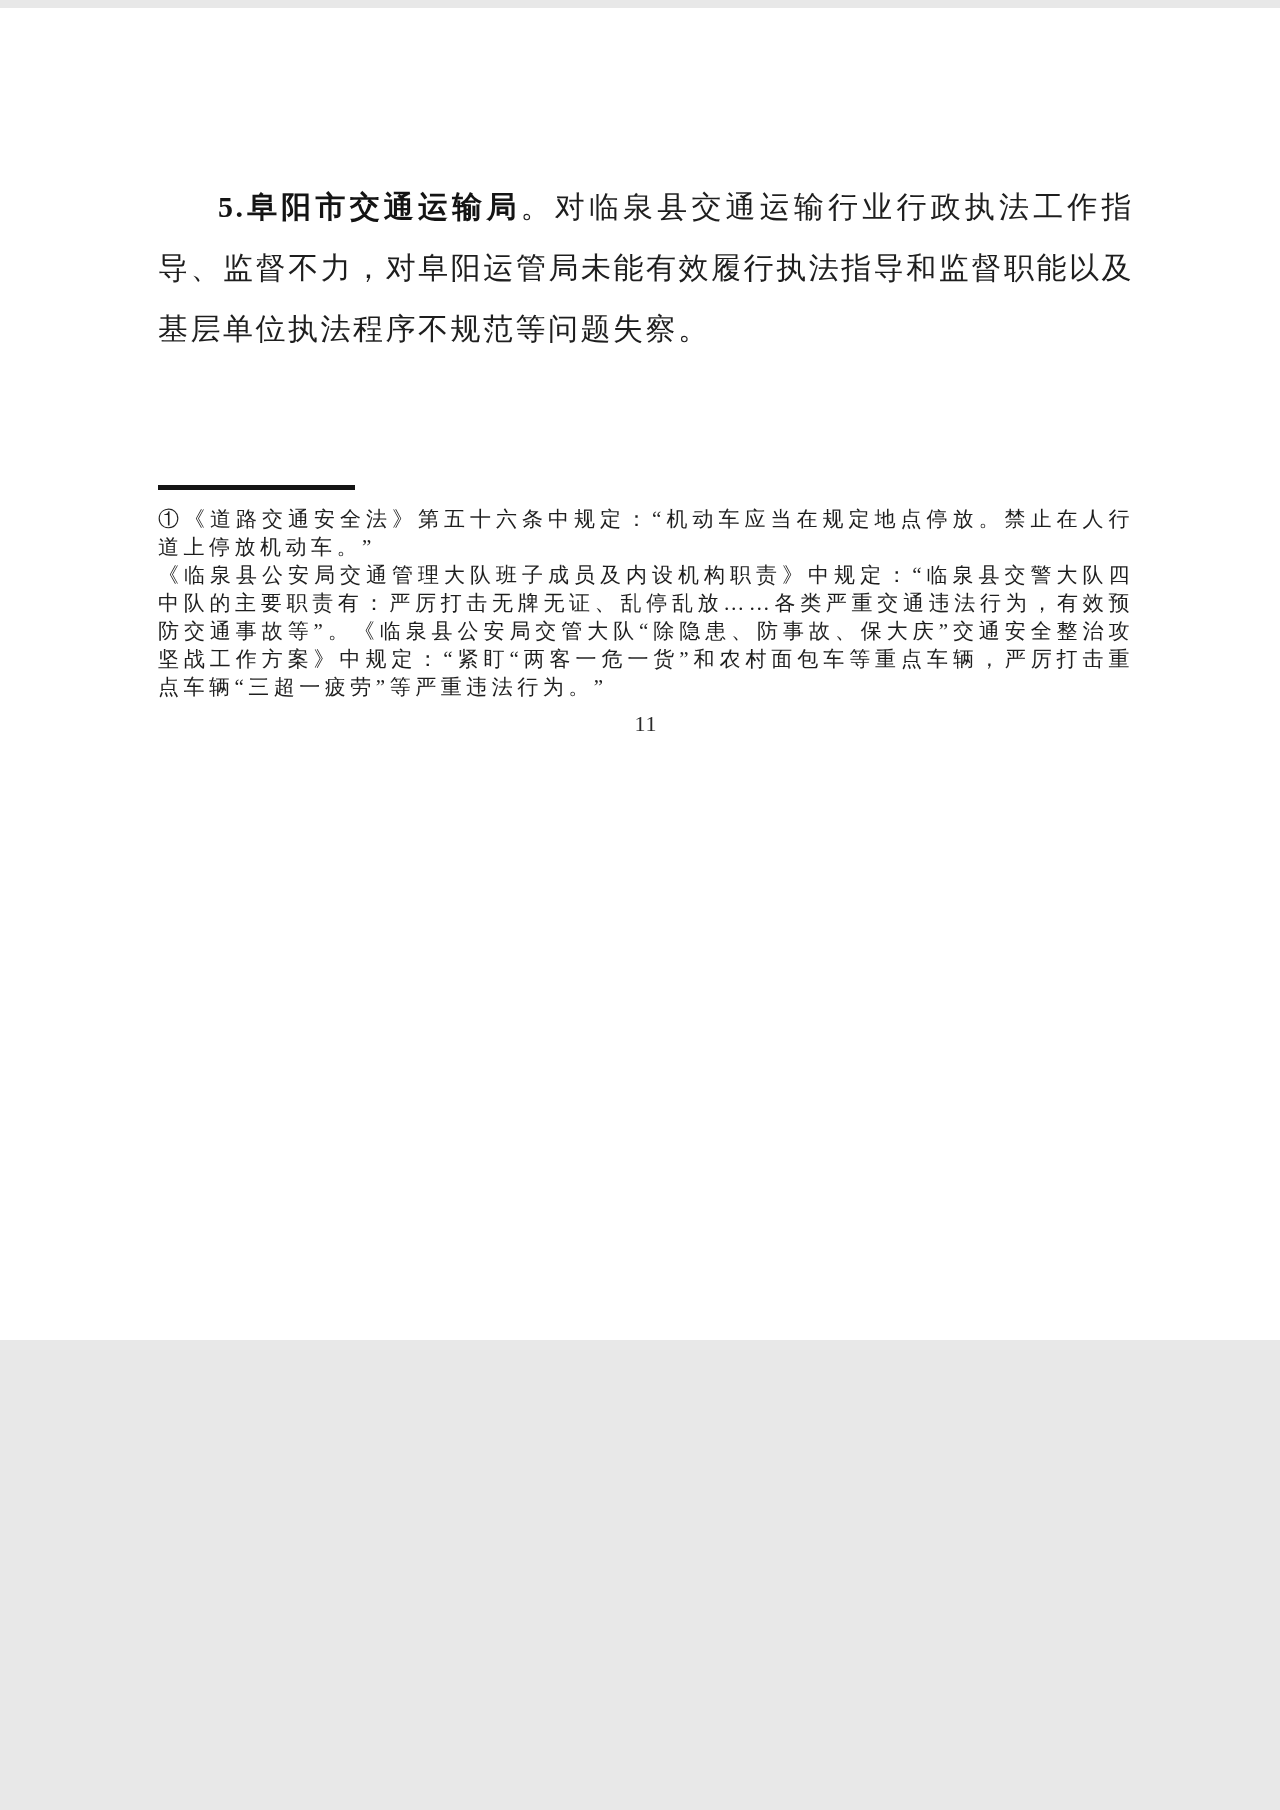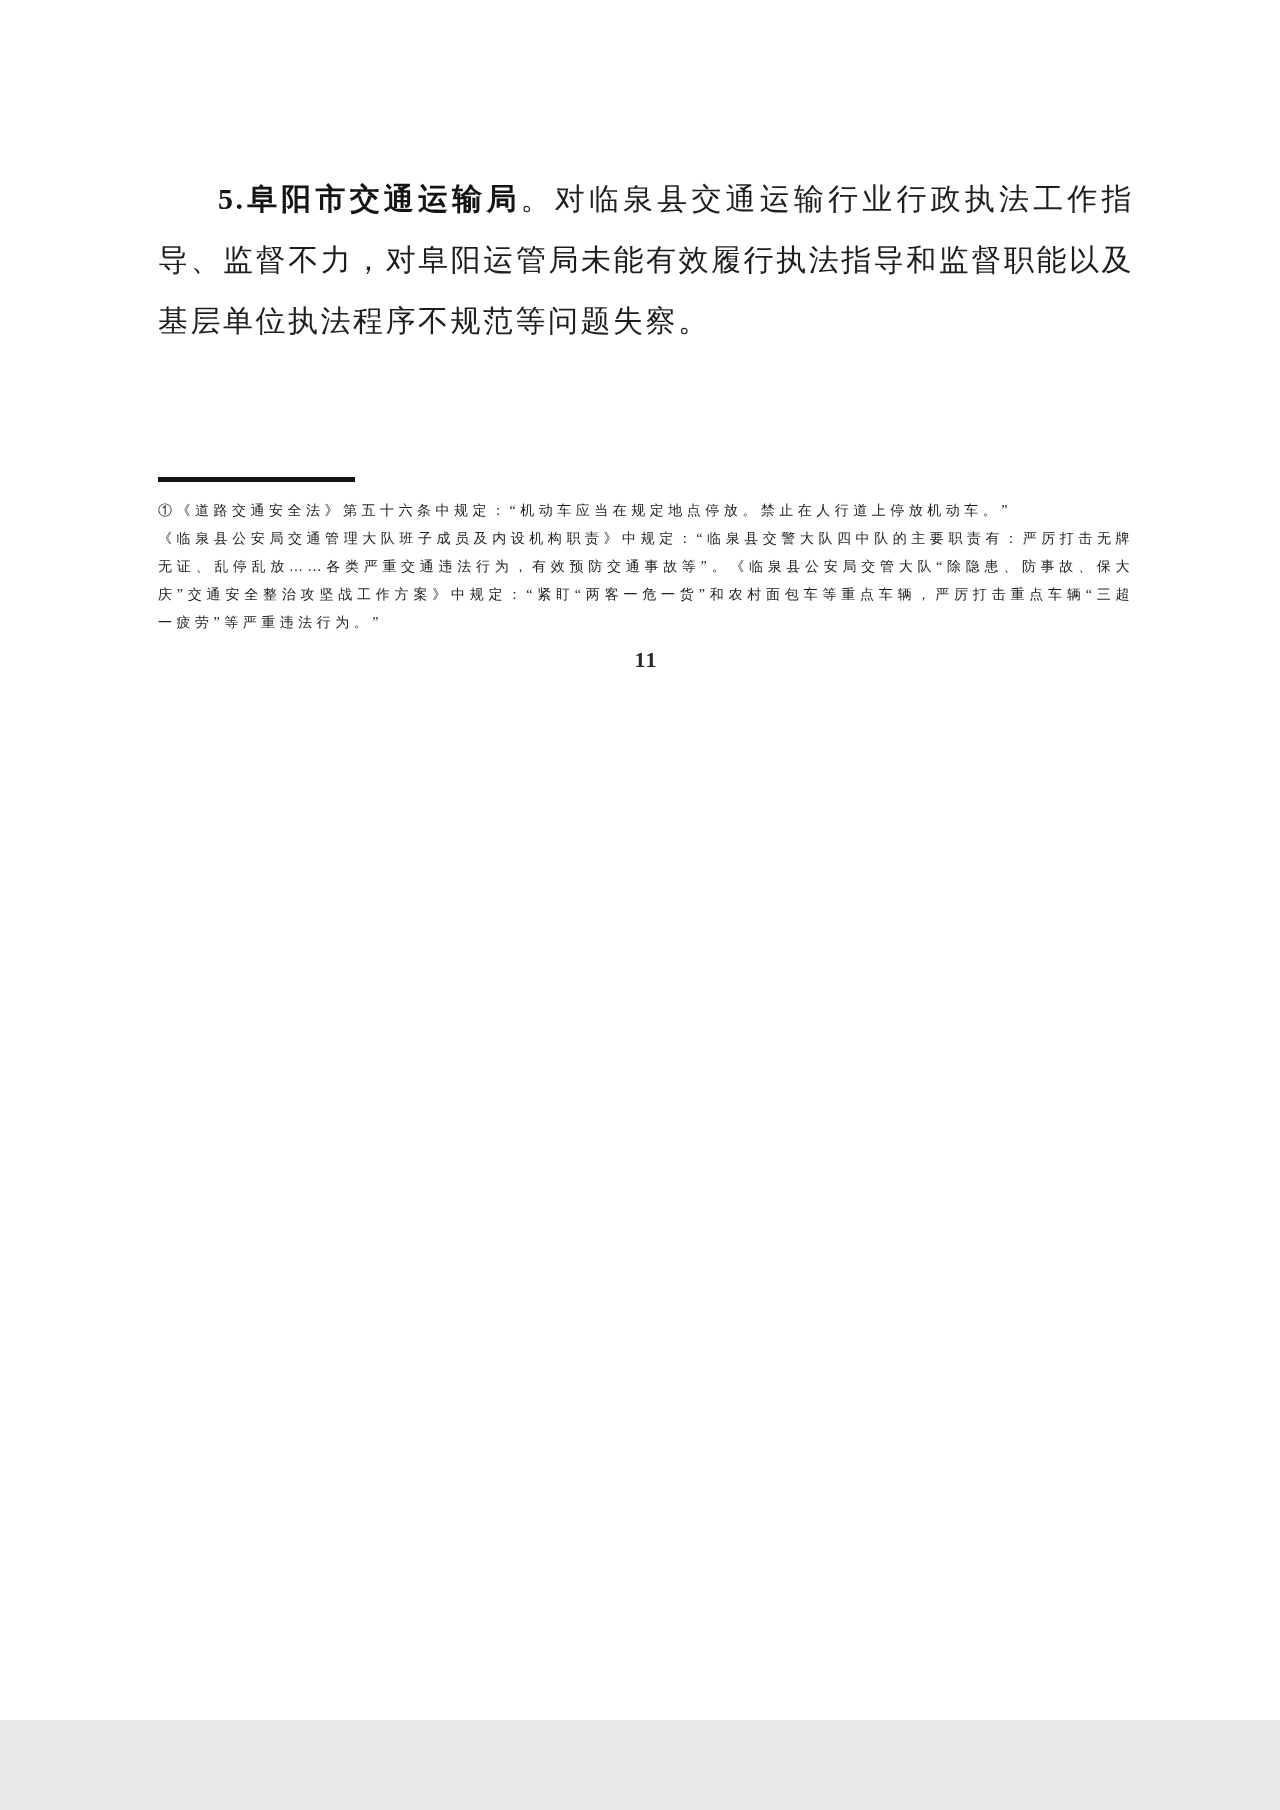--- a/index.html
+++ b/index.html
@@ -3,22 +3,22 @@
 <meta charset="utf-8">
 <style>
   html, body {
     margin: 0;
     padding: 0;
     background: #e8e8e8;
   }
   .page {
     position: relative;
     width: 1280px;
-    height: 1720px;
-    margin: 0 auto;
+    height: 1332px;
+    margin: 8px auto;
     background: #ffffff;
     color: #1e1e1e;
     font-family: "Liberation Serif", "DejaVu Serif", serif;
     overflow: hidden;
     box-sizing: border-box;
   }
   .content {
     padding: 168px 146px 0 158px;
     box-sizing: border-box;
   }
@@ -40,35 +40,34 @@
     line-height: 0;
     letter-spacing: 0;
   }
   .footnote-rule {
     width: 197px;
     height: 5px;
     background: #141414;
     margin: 126px 0 15px 0;
   }
   .footnotes {
-    font-size: 14px;
+    font-size: 21px;
     line-height: 28px;
     letter-spacing: 4.5px;
   }
   .footnotes p {
     margin: 0;
     text-align: justify;
   }
   .page-number {
     margin-top: 10px;
     text-align: center;
     font-size: 22px;
     letter-spacing: 1px;
     color: #2a2a2a;
-    font-weight: bold;
   }
 </style>
 </head>
 <body>
 
 <div class="page">
   <div class="content">
 
     <p class="body-para"><strong class="para-heading">5.阜阳市交通运输局</strong><span>。对临泉县交通运输行业行政执法工作指导、监督不力，对阜阳运管局未能有效履行执法指导和监督职能以及基层单位执法程序不规范等问题失察。</span><sup class="fn-ref"></sup><span></span></p>
 

